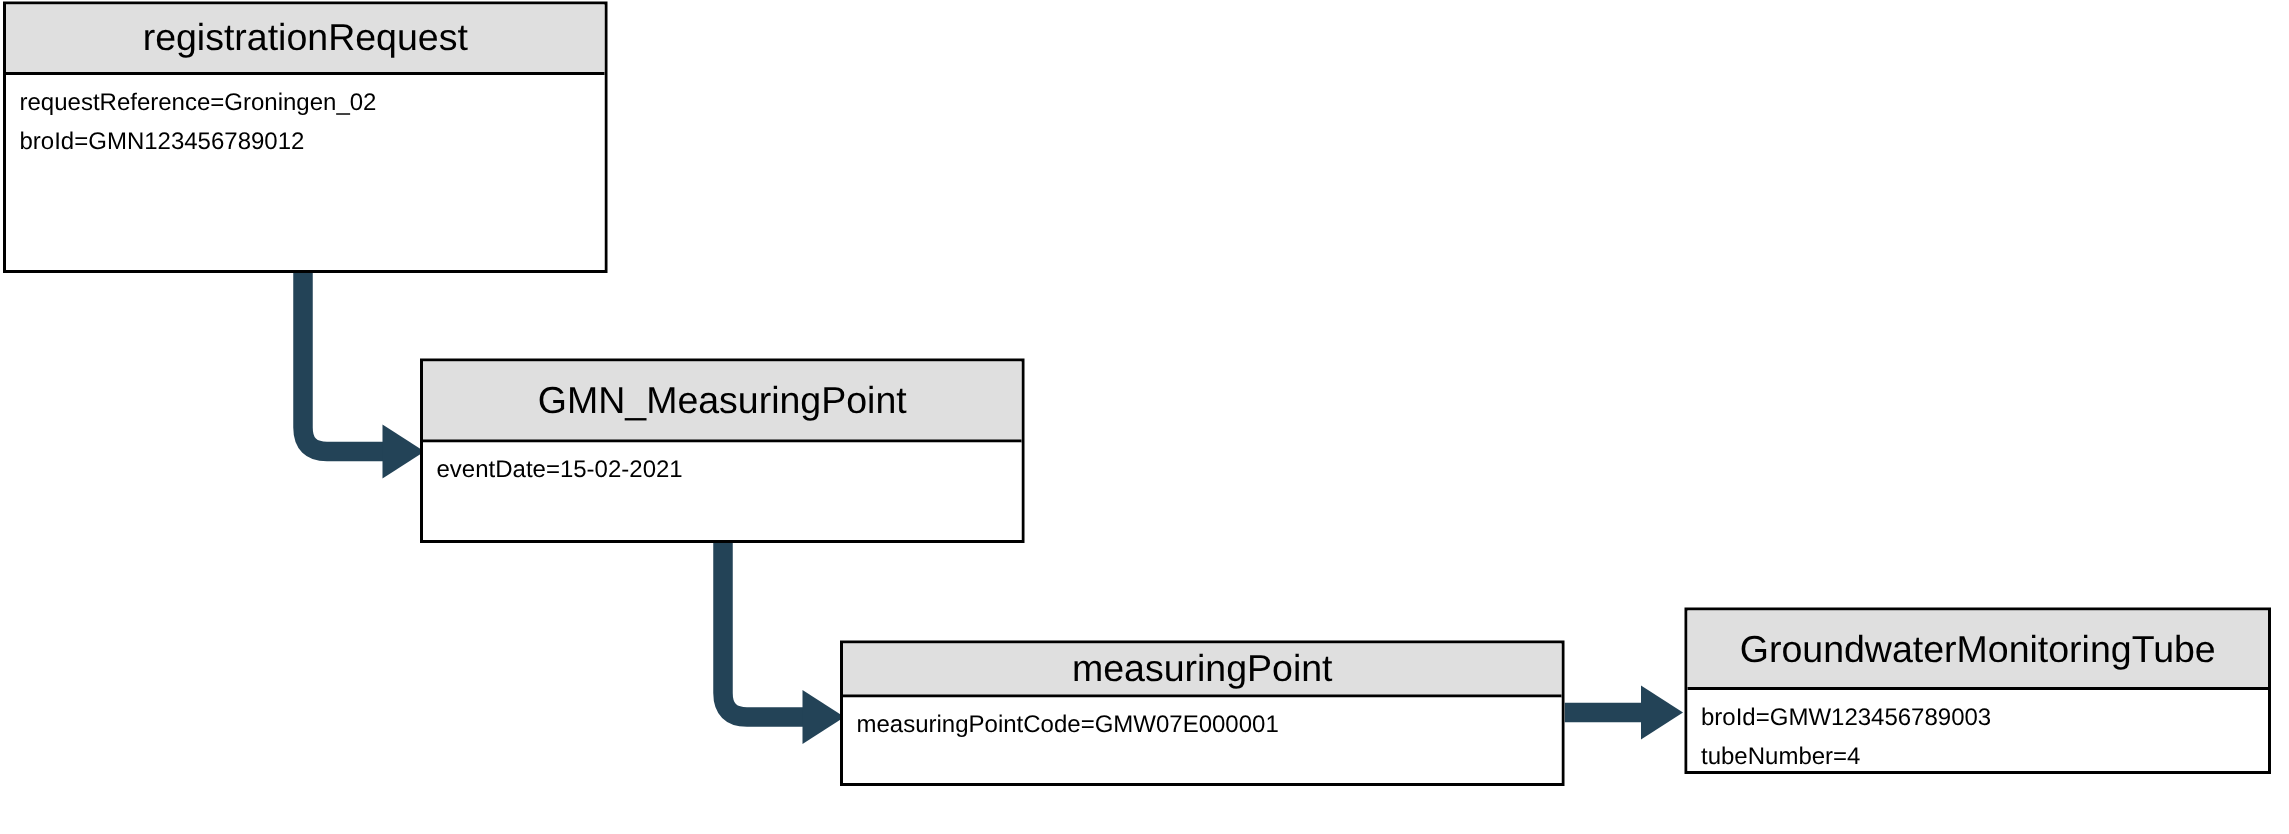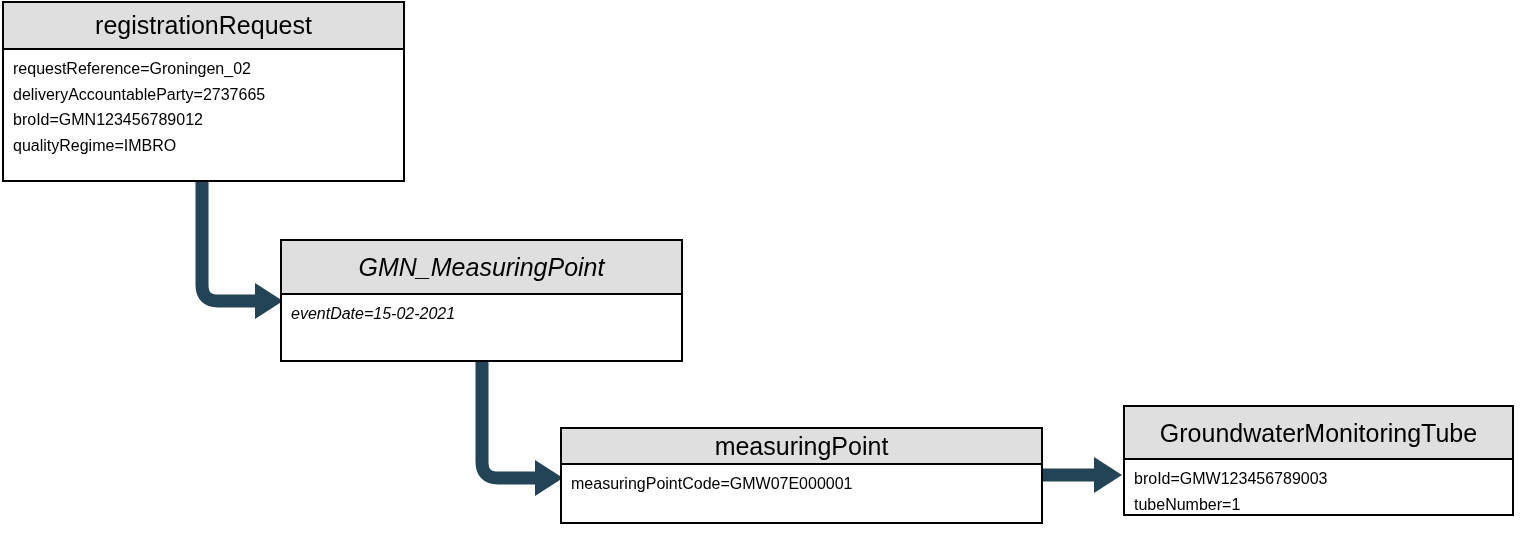--- a/index.html
+++ b/index.html
@@ -52,21 +52,21 @@
     font-size: 16px;
     line-height: 25.5px;
     white-space: nowrap;
     overflow: hidden;
   }
 
   
   #node-registrationRequest { left: 2px;    top: 1px;   width: 403px; height: 181px; }
   #node-registrationRequest > .node-header { height: 47px; }
 
-  #node-gmnMeasuringPoint   { left: 280px;  top: 239px; width: 403px; height: 123px; font-style: italic; }
+  #node-gmnMeasuringPoint   { left: 280px;  top: 239px; width: 403px; height: 123px; }
   #node-gmnMeasuringPoint   > .node-header { height: 54px; }
 
   #node-measuringPoint      { left: 560px;  top: 427px; width: 483px; height: 97px; }
   #node-measuringPoint      > .node-header { height: 36px; }
 
   #node-groundwaterTube     { left: 1123px; top: 405px; width: 391px; height: 111px; }
   #node-groundwaterTube     > .node-header { height: 57px; }
 
   
   .connector {
@@ -98,23 +98,21 @@
     <svg width="1200" height="530" viewBox="0 0 1200 530">
       <path d="M 1043 475 L 1098 475" fill="none" stroke="#234357" stroke-width="13" stroke-linecap="butt"></path>
       <path d="M 1094 457 L 1122 475 L 1094 493 Z" fill="#234357"></path>
     </svg>
   </div>
 
   <div class="node" id="node-registrationRequest">
     <div class="node-header">registrationRequest</div>
     <div class="node-body">
       <div class="attr">requestReference=Groningen_02</div>
-      <div class="attr">deliveryAccountableParty=2737665</div>
       <div class="attr">broId=GMN123456789012</div>
-      <div class="attr">qualityRegime=IMBRO</div>
     </div>
   </div>
 
   <div class="node" id="node-gmnMeasuringPoint">
     <div class="node-header">GMN_MeasuringPoint</div>
     <div class="node-body">
       <div class="attr">eventDate=15-02-2021</div>
     </div>
   </div>
 
@@ -122,17 +120,17 @@
     <div class="node-header">measuringPoint</div>
     <div class="node-body">
       <div class="attr">measuringPointCode=GMW07E000001</div>
     </div>
   </div>
 
   <div class="node" id="node-groundwaterTube">
     <div class="node-header">GroundwaterMonitoringTube</div>
     <div class="node-body">
       <div class="attr">broId=GMW123456789003</div>
-      <div class="attr">tubeNumber=1</div>
+      <div class="attr">tubeNumber=4</div>
     </div>
   </div>
 
 </div>
 
 </body></html>

